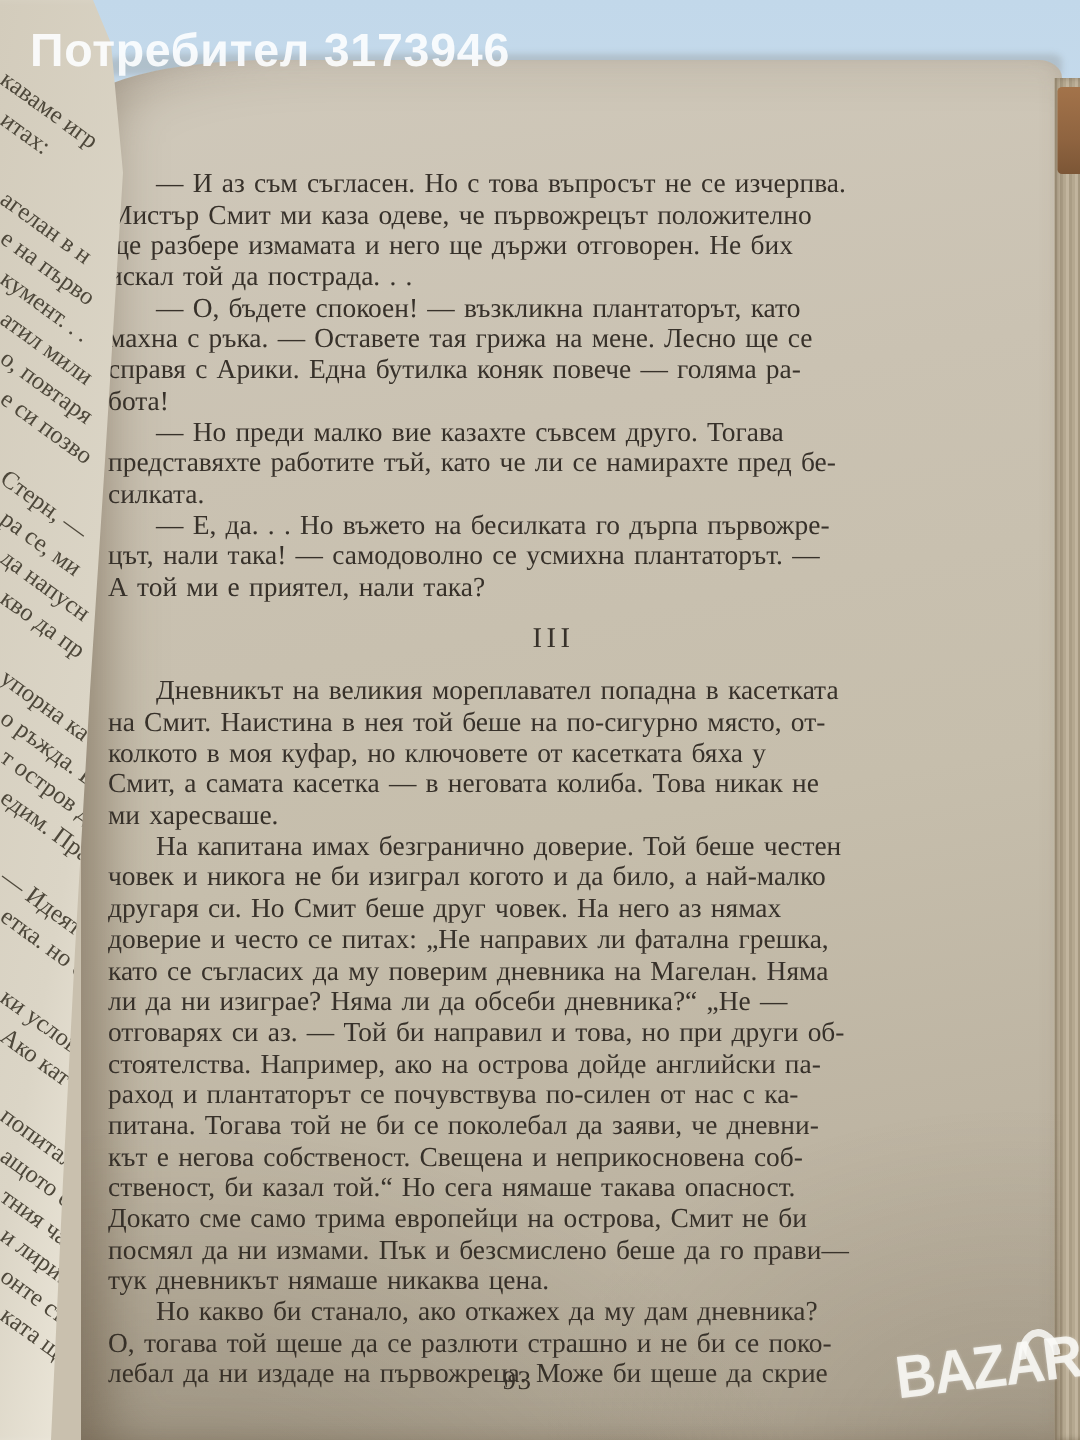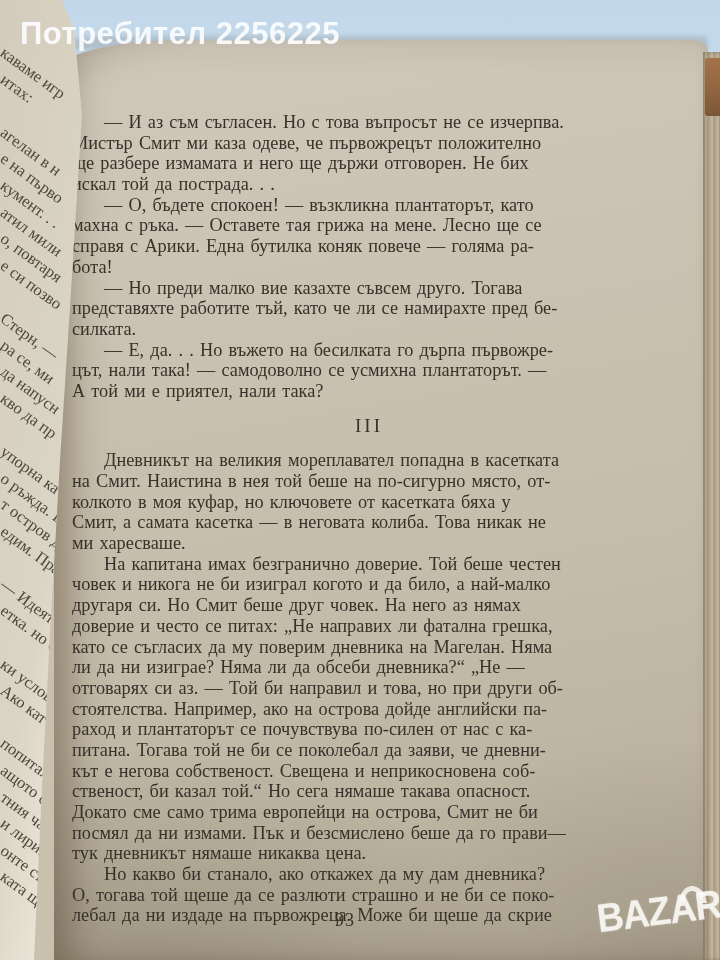--- a/index.html
+++ b/index.html
@@ -153,18 +153,18 @@
         <div class="lp-line"></div>
         <div class="lp-line">попитал</div>
         <div class="lp-line">ащото съ</div>
         <div class="lp-line">тния час</div>
         <div class="lp-line">и лири. . .</div>
         <div class="lp-line">онте съ</div>
         <div class="lp-line">ката ще</div>
       </div>
   </div>
 
-  <div class="wm-user">Потребител 2256225</div>
+  <div class="wm-user">Потребител 3173946</div>
 
   <div class="bag-handle"></div>
   <div class="wm-logo">BAZAR</div>
 
 </div>
 
 </body></html>

